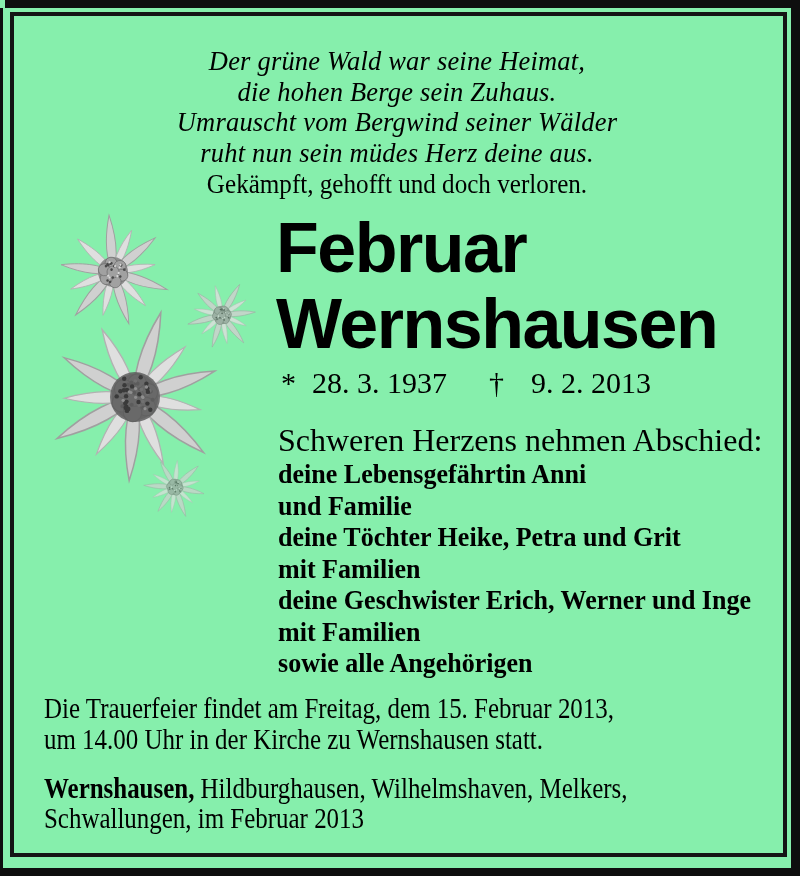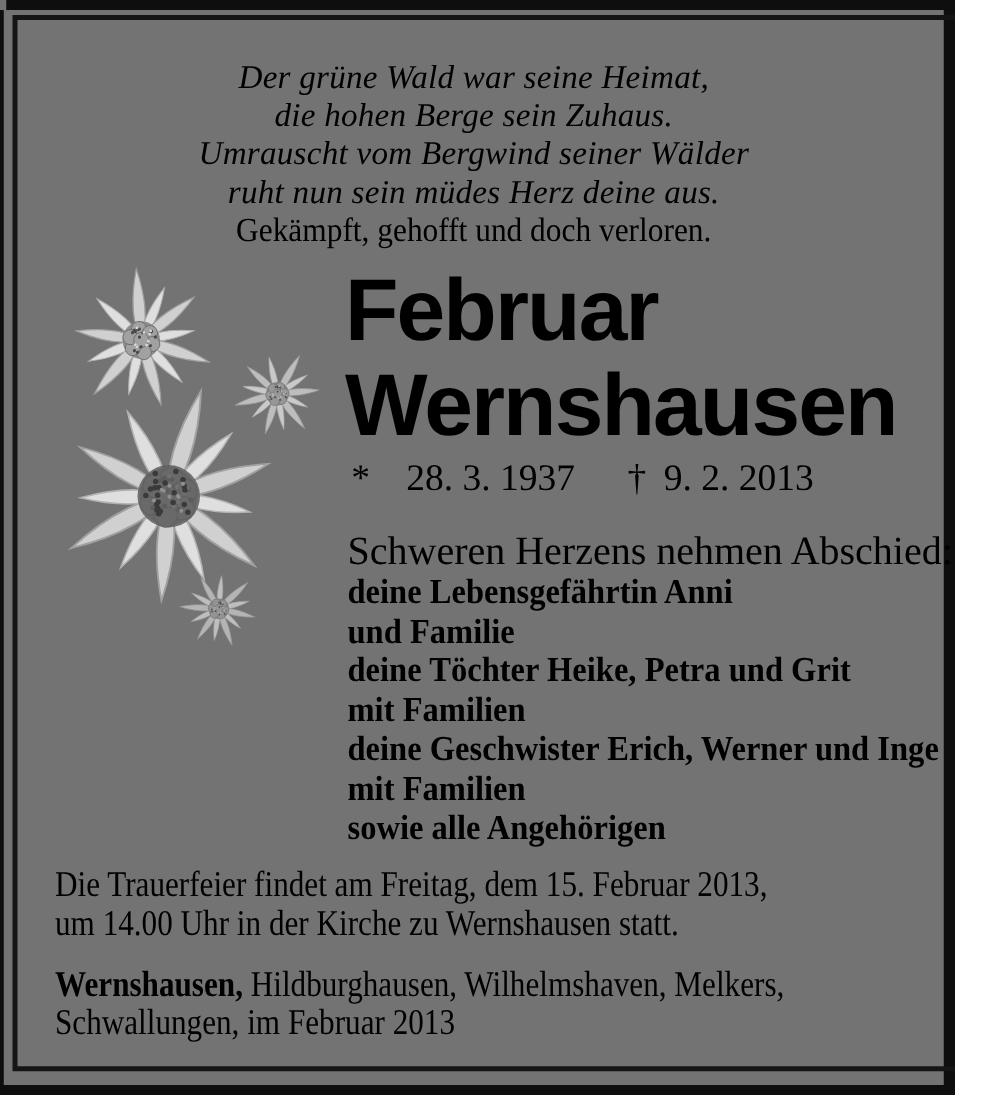--- a/index.html
+++ b/index.html
@@ -1,23 +1,22 @@
 <!DOCTYPE html>
 <html><head>
 <meta charset="utf-8">
 <style>
   html,body{margin:0;padding:0;background:#ffffff;}
   .page{
     position:relative;
-    width:716px;height:876px;
-    background:#737373;
+    width:800px;height:876px;
+    background:#86efac;
     overflow:hidden;
     font-family:"Liberation Serif", serif;
     color:#000000;
-    padding-left:48px;
   }
   
   .frame-top   {position:absolute;left:5px;top:0;right:0;height:8px;background:#0e0e0e;}
   .frame-right {position:absolute;right:0;top:0;width:9px;height:100%;background:#0e0e0e;}
   .frame-bottom{position:absolute;left:0;bottom:0;width:100%;height:8px;background:#0e0e0e;}
   .frame-left  {position:absolute;left:0;top:8px;bottom:0;width:3px;background:#0e0e0e;}
   
   .inner-border{
     position:absolute;left:10px;top:12px;width:769px;height:837px;
     border:4px solid #151515;box-sizing:content-box;background:transparent;
@@ -32,23 +31,23 @@
     text-align:center;font-size:27px;line-height:30px;
     transform:scaleX(.93);
   }
   .flowers{position:absolute;left:35px;top:200px;width:235px;height:330px;}
   .deceased-name{
     position:absolute;left:276px;top:210px;
     font-family:"Liberation Sans", sans-serif;font-weight:700;
     font-size:70px;line-height:76px;letter-spacing:-1.5px;color:#000;
   }
   .dates{position:absolute;left:281px;top:366px;font-size:30px;line-height:34px;white-space:nowrap;}
-  .dates .birth-date{margin-left:29px;}
+  .dates .birth-date{margin-left:16px;}
   .dates .death-symbol{margin-left:42px;}
-  .dates .death-date{margin-left:14px;}
+  .dates .death-date{margin-left:27px;}
   .mourning-intro{position:absolute;left:278px;top:424px;font-size:32px;line-height:32px;white-space:nowrap;}
   .mourners{
     position:absolute;left:278px;top:458px;
     font-size:28px;font-weight:700;line-height:31.5px;white-space:nowrap;
     transform:scaleX(.93);transform-origin:left top;
   }
   .funeral-info{
     position:absolute;left:44px;top:693px;
     font-size:29px;line-height:31px;white-space:nowrap;
     transform:scaleX(.86);transform-origin:left top;

